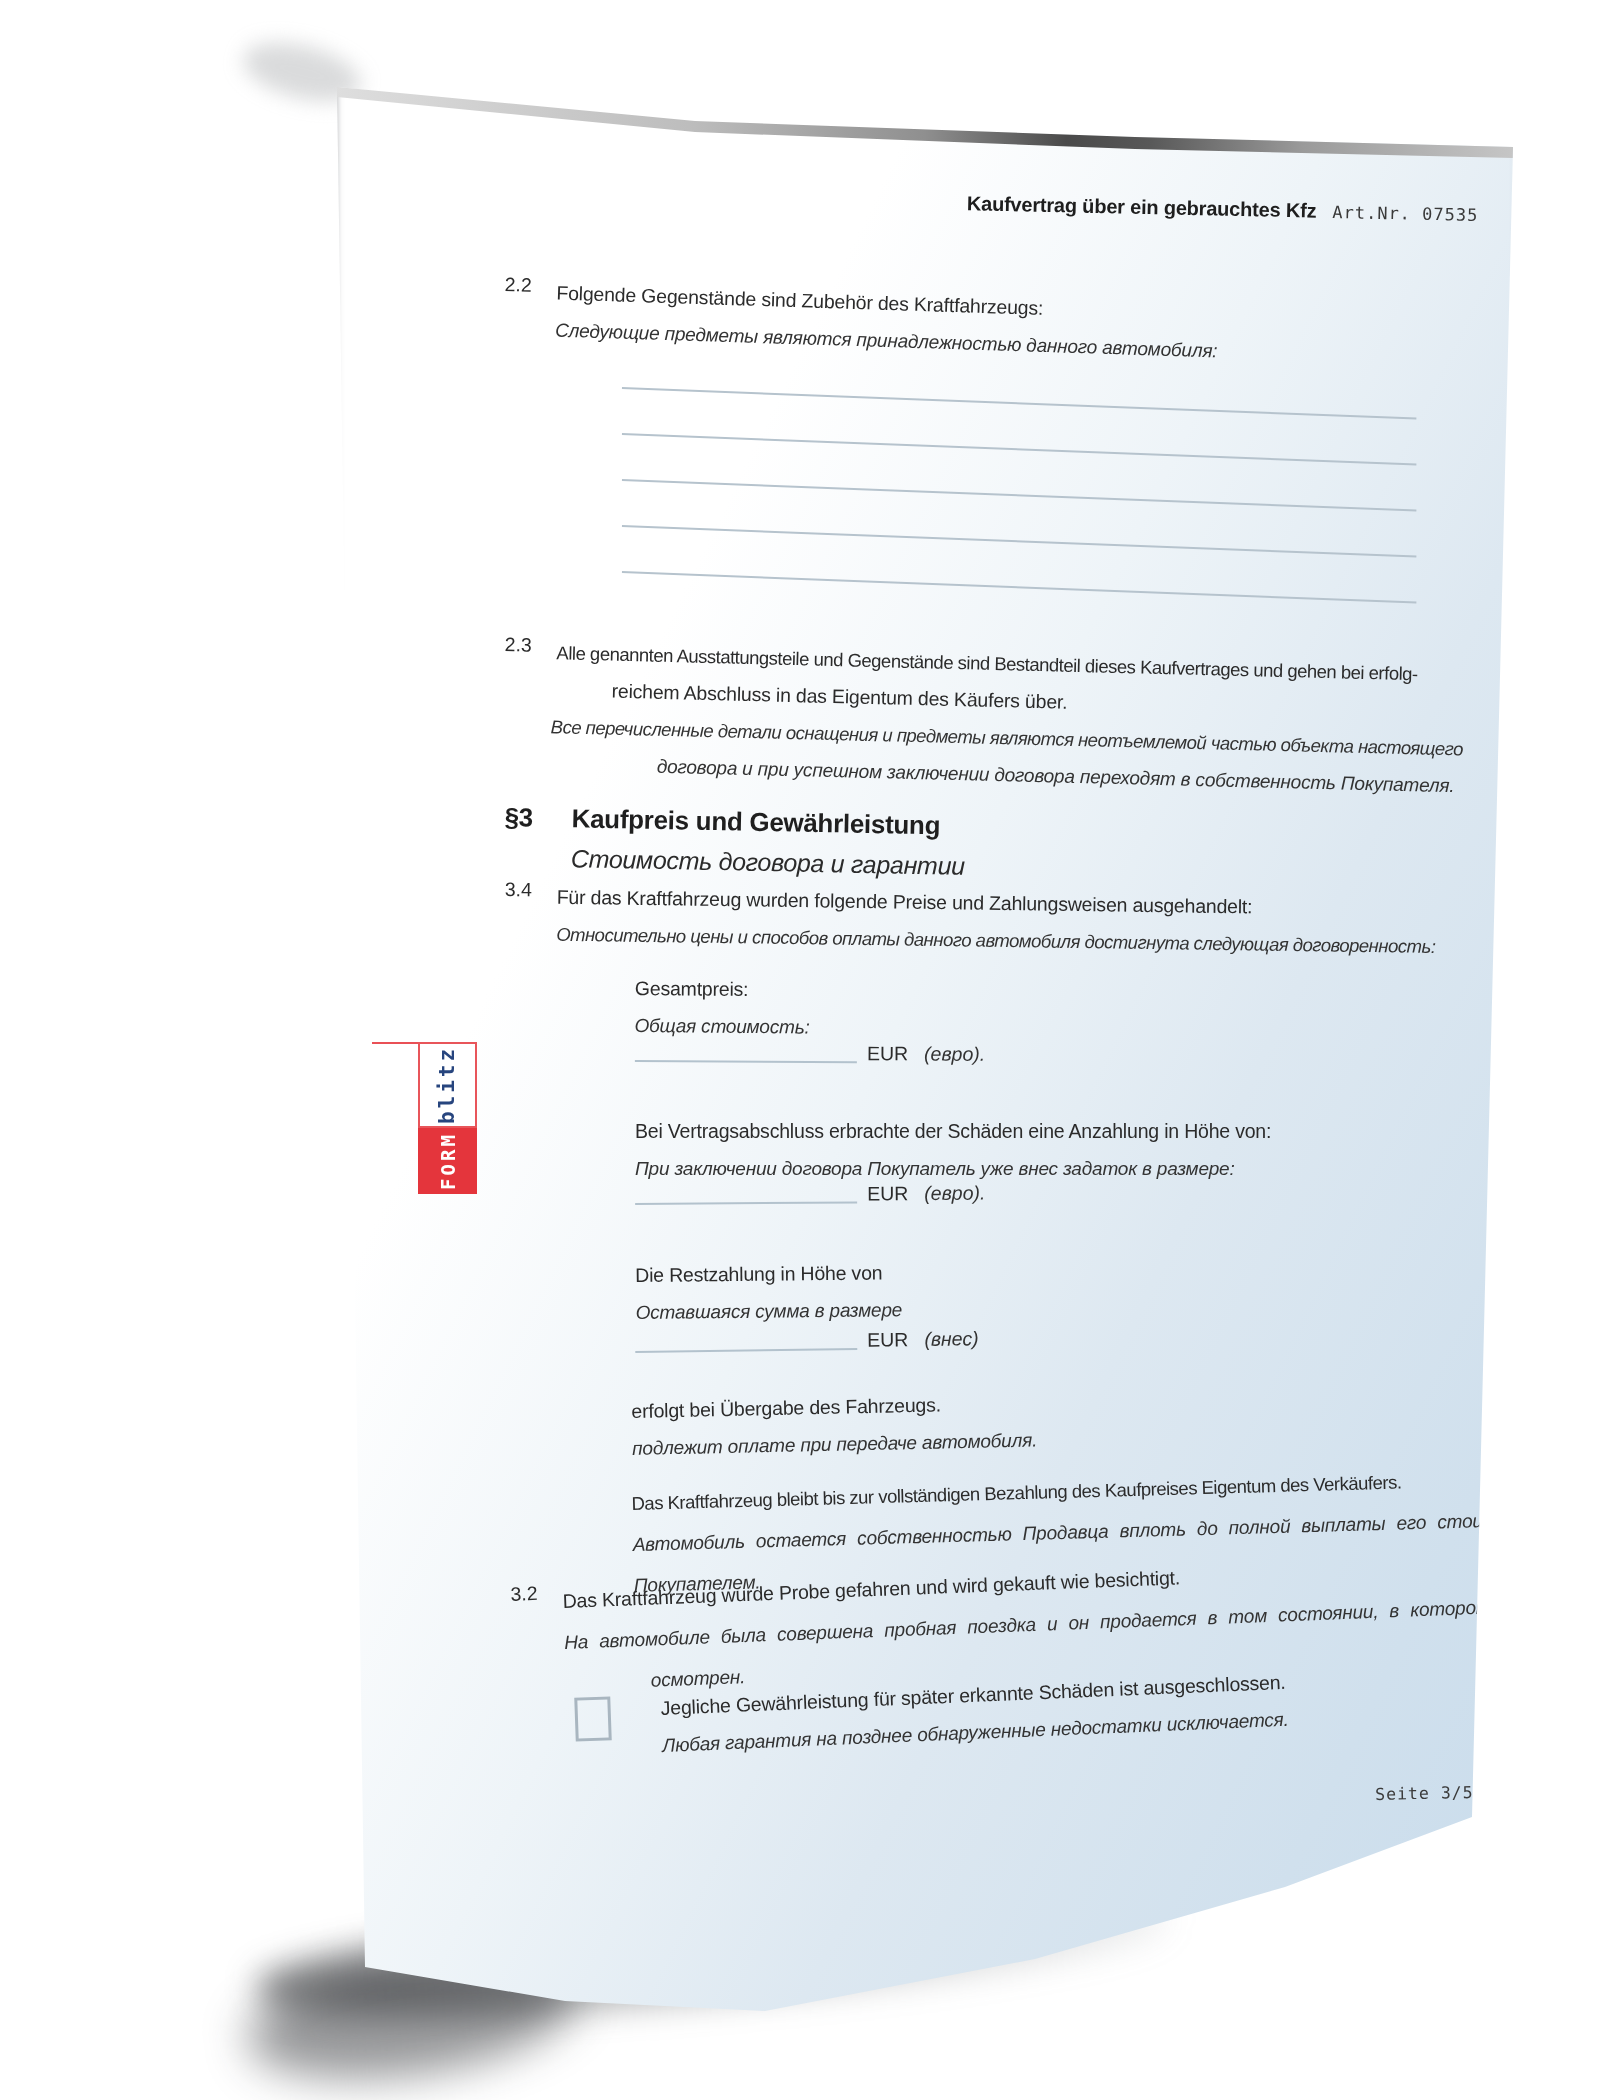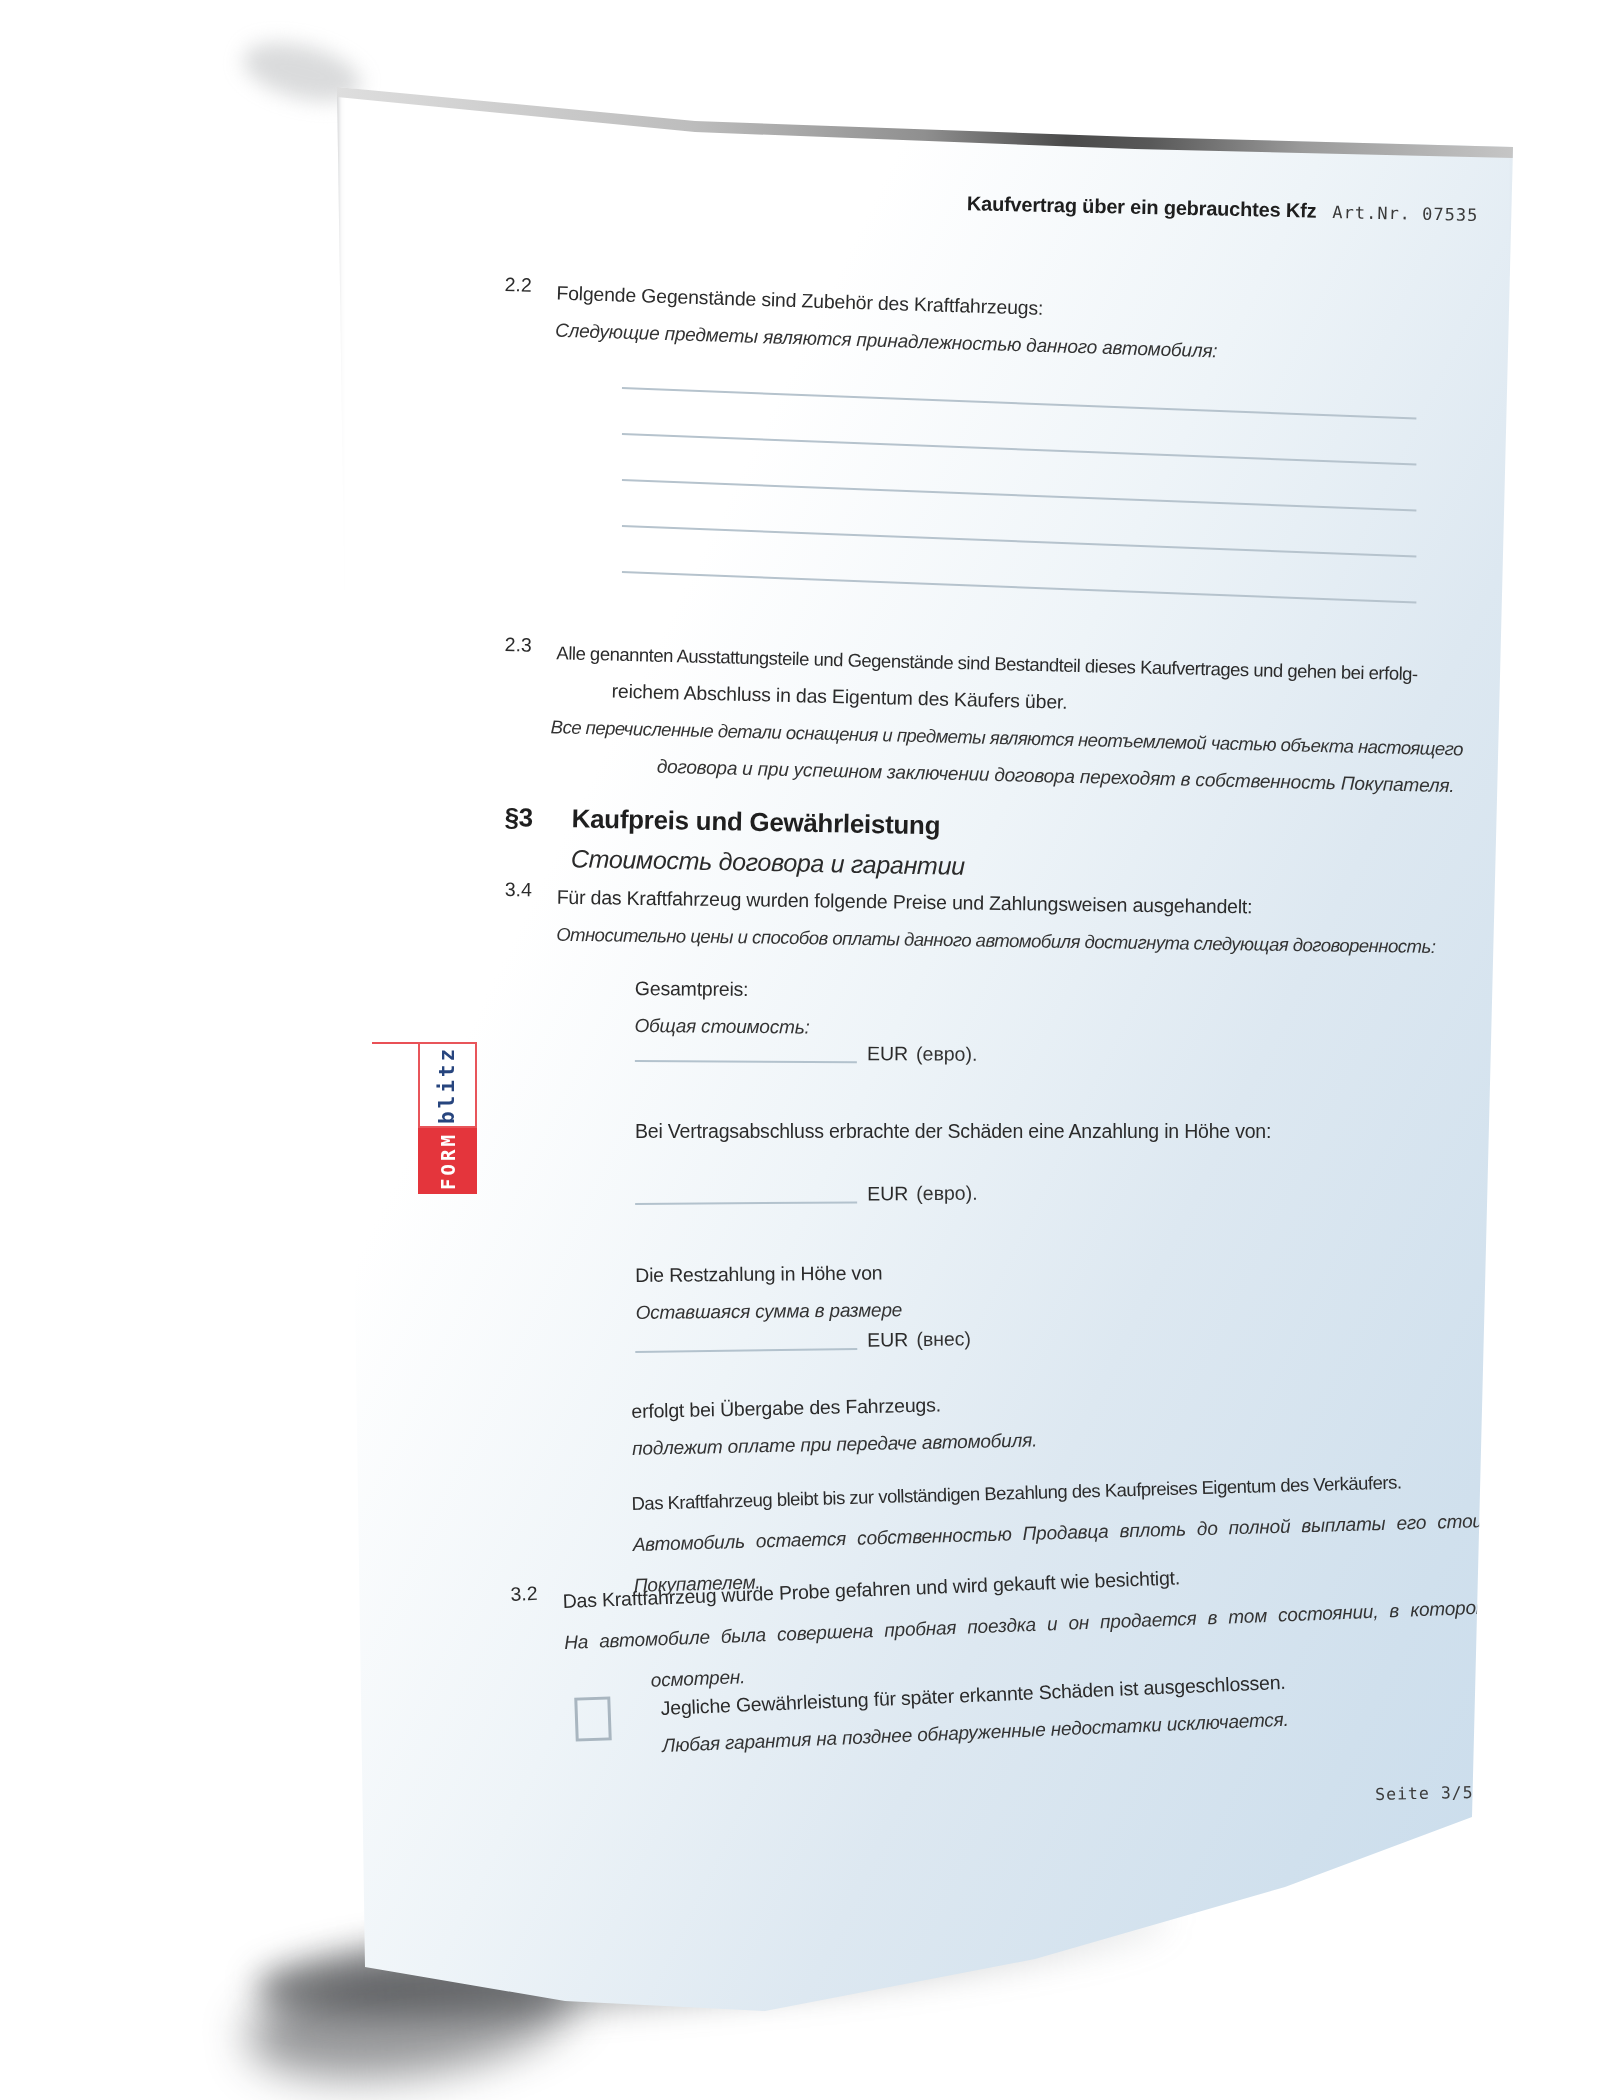--- a/index.html
+++ b/index.html
@@ -38,21 +38,21 @@
   .lh41 .de,.lh41 .ru{line-height:41px;}
   p{margin:0;}
 
   .head-line{right:36px;top:118px;left:auto;transform-origin:right top;transform:rotate(1.2deg);}
   .head-title{font-weight:bold;font-size:20px;letter-spacing:-.2px;color:#1e1e1e;}
   .head-art{font-family:"DejaVu Sans Mono",monospace;font-size:17px;letter-spacing:1px;color:#3a3a3a;margin-left:16px;}
 
   .fill-row{font-size:19.5px;}
   .fill-line{display:inline-block;width:222px;height:20px;border-bottom:2px solid #b3c2cd;margin-right:10px;vertical-align:-3px;}
   .cur{color:#2b2b2b;}
-  .cur-note{color:#333;margin-left:8px;}
+  .cur-note{font-style:italic;color:#333;margin-left:16px;}
 
   .acc-line{position:absolute;width:795px;height:0;border-top:2px solid #b6c3cd;transform-origin:left top;transform:rotate(2.2deg);}
 
   .h3-de{font-size:26px;font-weight:bold;letter-spacing:-.3px;color:#1f1f1f;line-height:40px;}
   .h3-ru{font-size:25px;font-style:italic;letter-spacing:-.3px;color:#2b2b2b;line-height:40px;}
 
   .checkbox{position:absolute;left:240px;top:1612px;width:30px;height:38px;border:3px solid #a9b6c0;
     transform:rotate(-2deg);background:transparent;}
 
   .footer-page{left:1040px;top:1700px;font-family:"DejaVu Sans Mono",monospace;font-size:16.5px;
@@ -139,20 +139,21 @@
       <p class="de">Gesamtpreis:</p>
       <p class="ru">Общая стоимость:</p>
     </div>
 
     <div class="blk fill-row" style="left:300px;top:955px;transform:rotate(0.3deg);">
       <span class="fill-line"></span><span class="cur">EUR</span><span class="cur-note">(евро).</span>
     </div>
 
     <div class="blk" style="left:300px;top:1028px;transform:rotate(0deg);">
       <p class="de">Bei Vertragsabschluss erbrachte der Schäden eine Anzahlung in Höhe von:</p>
+      <p class="ru">При заключении договора Покупатель уже внес задаток в размере:</p>
     </div>
 
     <div class="blk fill-row" style="left:300px;top:1098px;transform:rotate(-0.4deg);">
       <span class="fill-line"></span><span class="cur">EUR</span><span class="cur-note">(евро).</span>
     </div>
 
     <div class="blk" style="left:300px;top:1172px;transform:rotate(-0.6deg);">
       <p class="de">Die Restzahlung in Höhe von</p>
       <p class="ru">Оставшаяся сумма в размере</p>
     </div>

